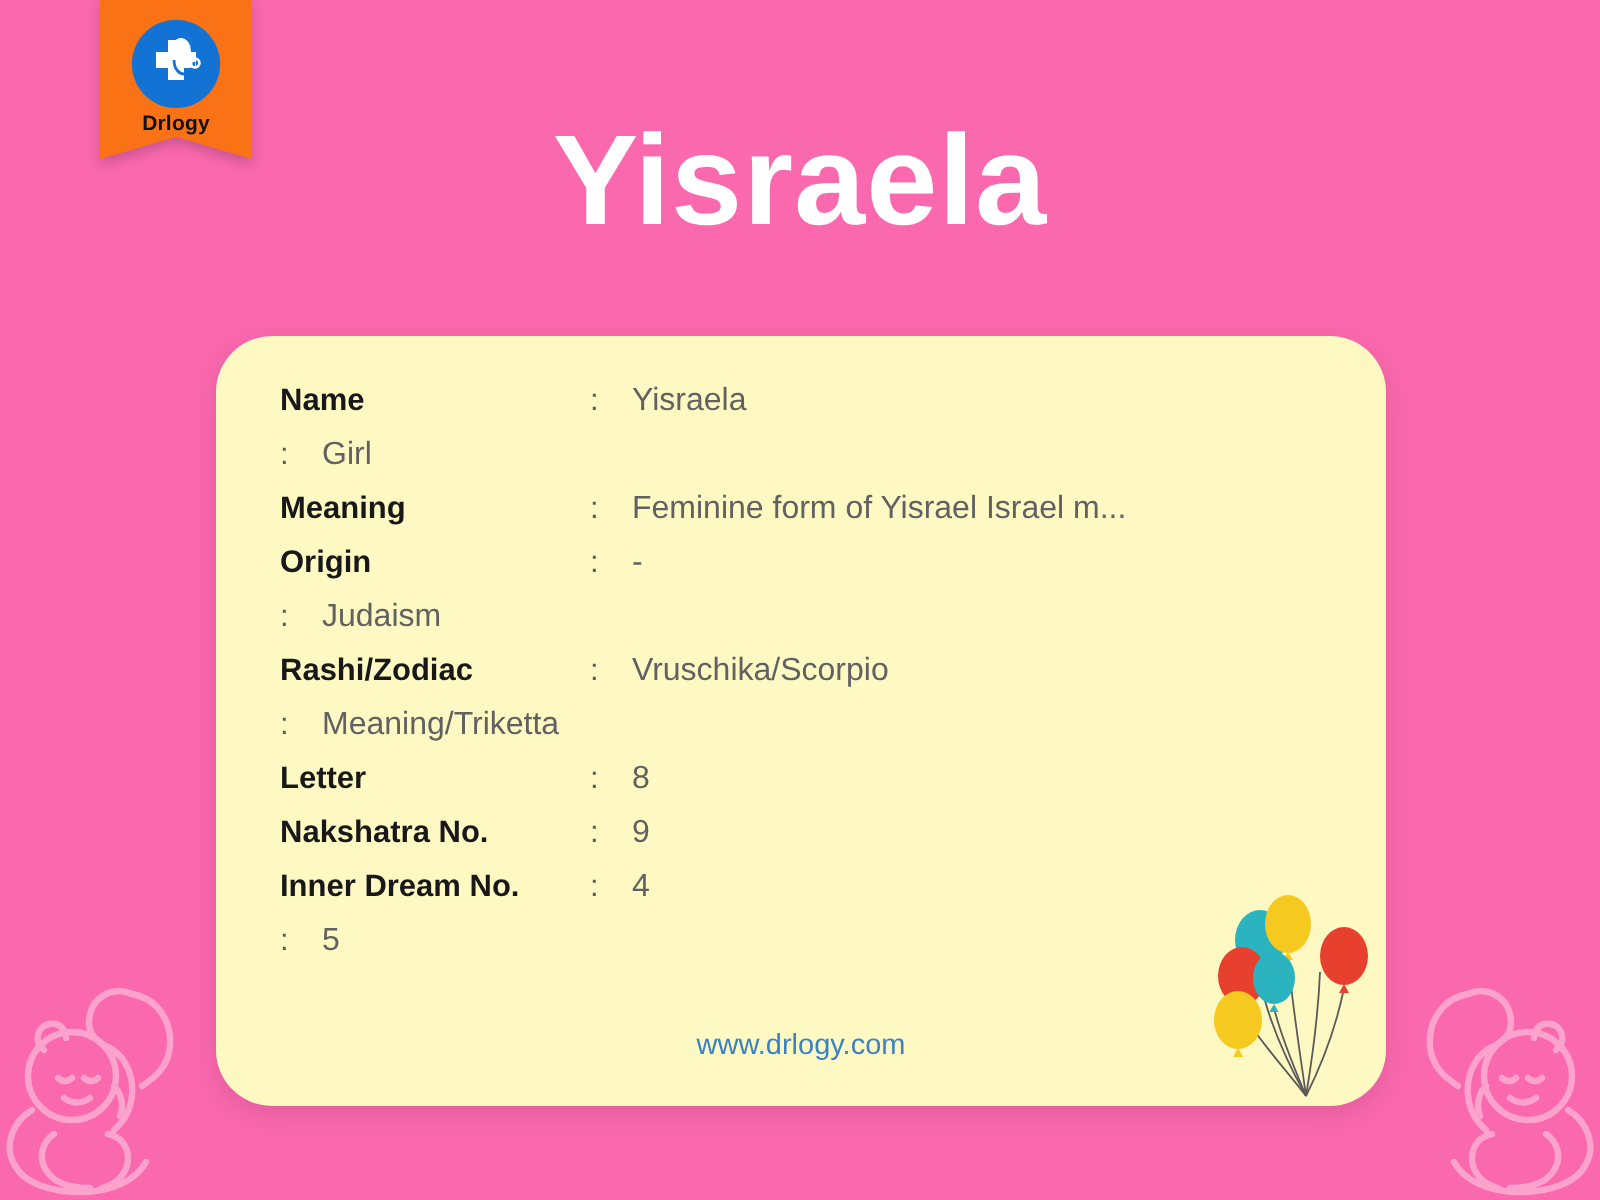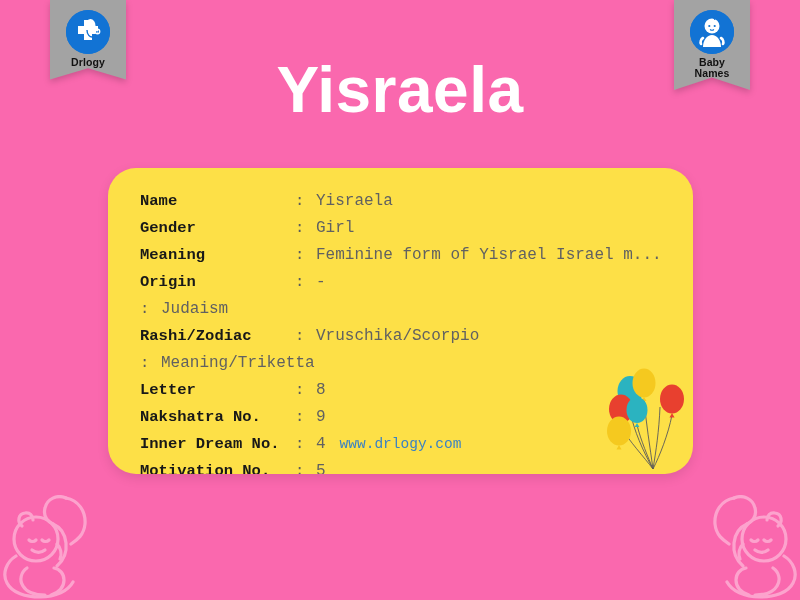--- a/index.html
+++ b/index.html
@@ -18,21 +18,21 @@
   .corner-art.right{right:-4px;bottom:-6px;transform:scaleX(-1);}
 
   
   .badge{
     position:absolute;top:0;width:76px;
     filter:drop-shadow(0 3px 3px rgba(0,0,0,.18));
   }
   .badge.left{left:50px;}
   .badge.right{right:50px;}
   .badge-body{
-    background:#a3a3a3;
+    background:#f97316;
     padding:8px 6px 10px;
     text-align:center;
     clip-path:polygon(0 0,100% 0,100% 100%,50% 86%,0 100%);
   }
   .badge-logo{
     width:44px;height:44px;border-radius:50%;
     background:#1273d4;margin:2px auto 3px;
     display:block;
   }
   .badge-label{
@@ -45,25 +45,24 @@
   .title{
     position:absolute;left:0;right:0;top:58px;
     text-align:center;
     font-size:64px;font-weight:bold;color:#ffffff;
     letter-spacing:.5px;line-height:1;
   }
 
   
   .card{
     position:absolute;left:108px;top:168px;
-    width:585px;height:306px;
-    background:#fde047;border-radius:28px;
+    width:585px;height:385px;
+    background:#fef9c3;border-radius:28px;
     box-shadow:0 4px 12px rgba(0,0,0,.10);
     overflow:hidden;
-    font-family:Liberation Mono, monospace;
   }
   .rows{position:absolute;left:32px;top:24px;}
   .row{display:flex;align-items:baseline;height:27px;}
   .row-label{
     width:155px;flex:none;
     font-size:15.5px;font-weight:bold;color:#181818;
   }
   .row-colon{
     width:21px;flex:none;
     font-size:15.5px;color:#5c5c5c;
@@ -129,53 +128,34 @@
           <path d="M18 10h8v6h6v8h-6v6h-8v-6h-6v-8h6z" fill="#ffffff"></path>
           <ellipse cx="24.5" cy="15.5" rx="5" ry="6.5" fill="#ffffff"></ellipse>
           <path d="M21 20c0 5 3 7 5 7s5-2 5-6" stroke="#1273d4" stroke-width="1.4" fill="none"></path>
           <circle cx="31.5" cy="21.5" r="2.2" fill="none" stroke="#ffffff" stroke-width="1.4"></circle>
         </svg>
       </span>
       <div class="badge-label">Drlogy</div>
     </div>
   </div>
 
-  <div class="badge right">
-    <div class="badge-body">
-      <span class="badge-logo">
-        <svg width="44" height="44" viewBox="0 0 44 44">
-          <circle cx="22" cy="22" r="22" fill="#1273d4"></circle>
-          <circle cx="22" cy="16" r="7.5" fill="#ffffff"></circle>
-          <path d="M22 7c2 1 3 2 3 3" stroke="#1273d4" stroke-width="1.2" fill="none"></path>
-          <circle cx="19.3" cy="16" r="1.1" fill="#1273d4"></circle>
-          <circle cx="24.7" cy="16" r="1.1" fill="#1273d4"></circle>
-          <path d="M20 19.5c1.3 1 2.7 1 4 0" stroke="#1273d4" stroke-width="1.1" fill="none"></path>
-          <path d="M13 37c0-7 4-12 9-12s9 5 9 12z" fill="#ffffff"></path>
-          <path d="M13 28c-2 1-3 4-2 6" stroke="#ffffff" stroke-width="2.6" fill="none" stroke-linecap="round"></path>
-          <path d="M31 28c2 1 3 4 2 6" stroke="#ffffff" stroke-width="2.6" fill="none" stroke-linecap="round"></path>
-        </svg>
-      </span>
-      <div class="badge-label">Baby Names</div>
-    </div>
-  </div>
 
   <div class="title">Yisraela</div>
 
   <div class="card">
 
     <div class="rows">
 
       <div class="row">
         <span class="row-label">Name</span>
         <span class="row-colon">:</span>
         <span class="row-value">Yisraela</span>
       </div>
 
       <div class="row">
-        <span class="row-label">Gender</span>
         <span class="row-colon">:</span>
         <span class="row-value">Girl</span>
       </div>
 
       <div class="row">
         <span class="row-label">Meaning</span>
         <span class="row-colon">:</span>
         <span class="row-value">Feminine form of Yisrael  Israel  m...</span>
       </div>
 
@@ -213,21 +193,20 @@
         <span class="row-value">9</span>
       </div>
 
       <div class="row">
         <span class="row-label">Inner Dream No.</span>
         <span class="row-colon">:</span>
         <span class="row-value">4</span>
       </div>
 
       <div class="row">
-        <span class="row-label">Motivation No.</span>
         <span class="row-colon">:</span>
         <span class="row-value">5</span>
       </div>
 
     </div>
 
     <span class="balloons">
       <svg width="86" height="108" viewBox="0 0 86 108">
         <g stroke="#5a5a5a" stroke-width="0.9" fill="none">
           <path d="M27 46 C31 66 40 86 50 104"></path>

